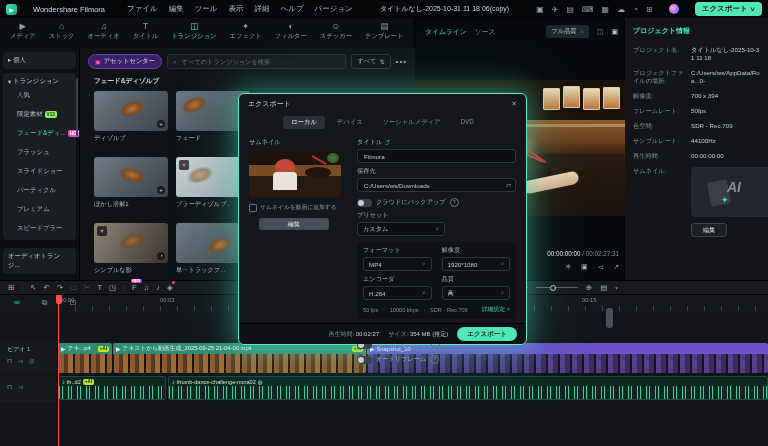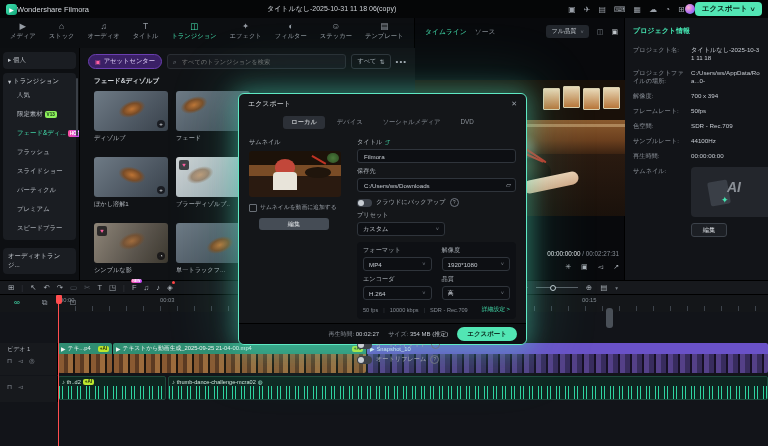--- a/index.html
+++ b/index.html
@@ -1,19 +1,19 @@
 <!DOCTYPE html>
 <html><head>
 <meta charset="utf-8">
 <style>
   html,body{margin:0;padding:0;background:#07090b;}
   body{width:768px;height:446px;overflow:hidden;font-family:"Liberation Sans","DejaVu Sans",sans-serif;color:#c6cbd2;position:relative;-webkit-font-smoothing:antialiased;}
   .app{position:absolute;inset:0;background:#0c0e11;}
   
-  .menubar{position:absolute;left:0;top:0;width:768px;height:18px;background:#050607;display:flex;align-items:center;padding:0 6px;box-sizing:border-box;gap:0;font-size:7.5px;color:#b8bdc4;}
+  .menubar{position:absolute;left:0;top:0;width:768px;height:18px;background:#050607;display:flex;align-items:center;padding:0 6px;box-sizing:border-box;gap:16px;font-size:7.5px;color:#b8bdc4;}
   .logo{width:11px;height:11px;border-radius:3px;background:linear-gradient(135deg,#3fe0ad,#14a87b);color:#fff;font-size:6px;display:flex;align-items:center;justify-content:center;flex:0 0 auto;}
   .appname{color:#d4d8dd;margin-right:6px;white-space:nowrap;}
   .menus{display:flex;gap:11px;}
   .menus span{cursor:default;}
   .doc-title{margin-left:auto;margin-right:auto;color:#cfd3d8;font-size:7px;white-space:nowrap;}
   .mb-icons{display:flex;gap:8px;align-items:center;font-size:8px;color:#9aa0a8;}
   .avatar{width:10px;height:10px;border-radius:50%;background:radial-gradient(circle at 35% 35%,#ffb2d0,#b06ef0 55%,#4f7df0);flex:0 0 auto;}
   .export-top{background:#52e6b4;color:#0c2b1f;font-size:7.5px;font-weight:bold;border-radius:4px;padding:2px 7px;display:flex;gap:3px;align-items:center;flex:0 0 auto;}
   
   .leftzone{position:absolute;left:0;top:18px;width:415px;height:262px;background:#0c0e11;border-right:1px solid #000;box-sizing:border-box;}
@@ -166,20 +166,29 @@
 </head>
 <body>
 
 <div class="app">
 
   <div class="menubar">
     <div class="logo">
         <span>▶</span>
       </div>
     <span class="appname">Wondershare Filmora</span>
+    <div class="menus">
+      <span>ファイル</span>
+      <span>編集</span>
+      <span>ツール</span>
+      <span>表示</span>
+      <span>詳細</span>
+      <span>ヘルプ</span>
+      <span>バージョン</span>
+    </div>
     <span class="doc-title">タイトルなし-2025-10-31 11 18 06(copy)</span>
     <div class="mb-icons">
       <span>▣</span>
       <span>✈</span>
       <span>▤</span>
       <span>⌨</span>
       <span>▦</span>
       <span>☁</span>
       <span>◔</span>
       <span>⊞</span>

